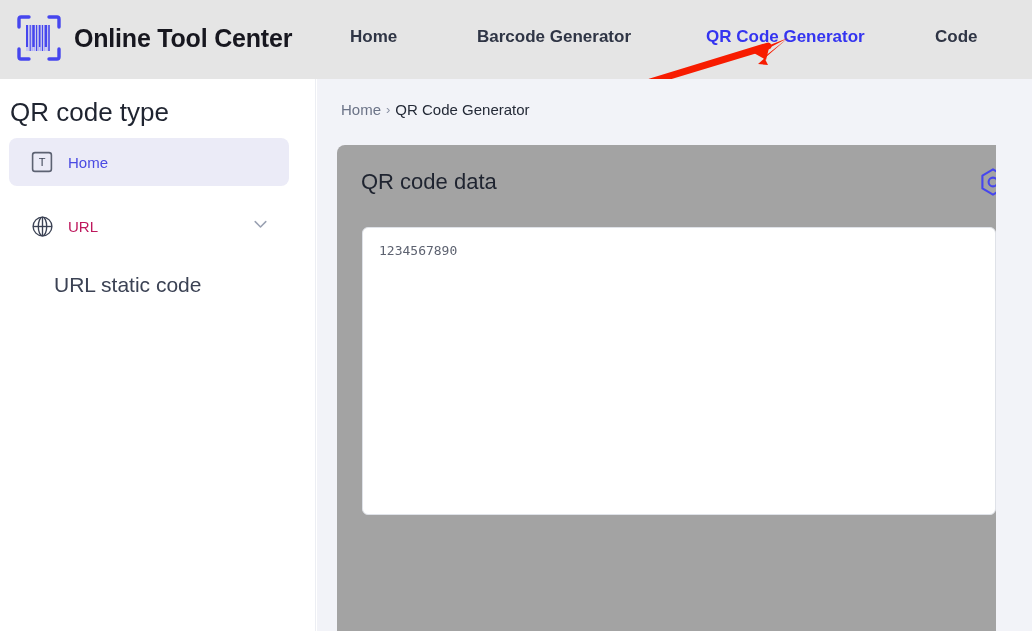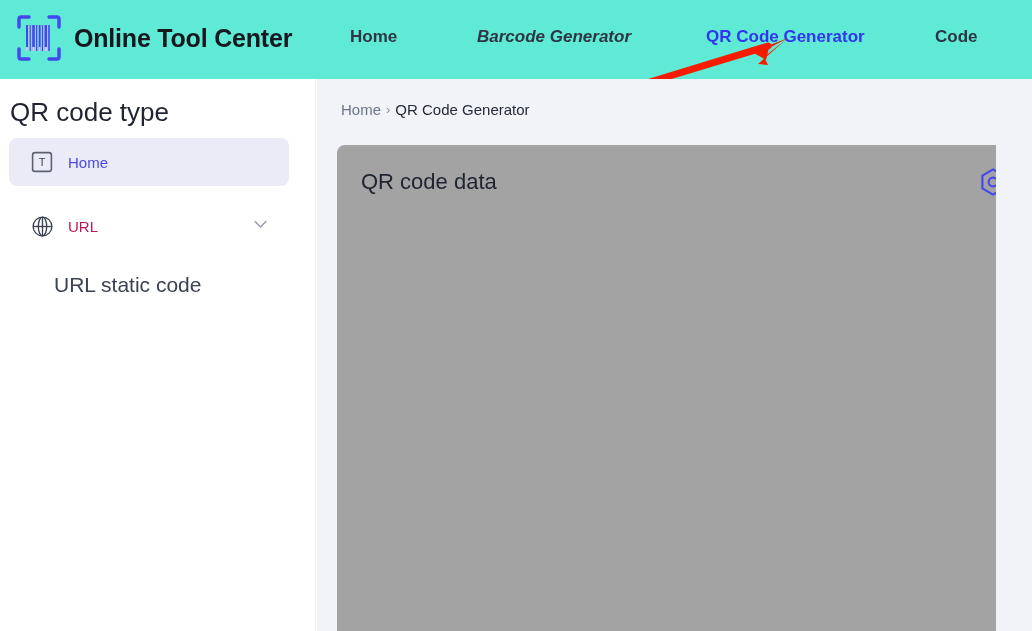--- a/index.html
+++ b/index.html
@@ -20,21 +20,21 @@
     height: 631px;
     background: #ffffff;
   }
 
   
   .header {
     position: absolute;
     left: 0; top: 0;
     width: 1032px;
     height: 79px;
-    background: #5eead4;
+    background: #e5e5e5;
     display: flex;
     align-items: center;
     box-sizing: border-box;
   }
   .brand {
     position: absolute;
     left: 16px;
     top: 14px;
     display: flex;
     align-items: center;
@@ -65,21 +65,21 @@
     font-size: 17px;
     font-weight: bold;
     color: #2f3545;
     white-space: nowrap;
     cursor: pointer;
     position: absolute;
     top: 27px;
   }
   .nav-item.active { color: #3434f0; }
   .nav-0 { left: 20px; }
-  .nav-1 { left: 147px; font-style: italic; }
+  .nav-1 { left: 147px; }
   .nav-2 { left: 376px; }
   .nav-3 { left: 605px; }
 
   
   .arrow-anno {
     position: absolute;
     left: 640px;
     top: 30px;
     width: 170px;
     height: 60px;
@@ -333,17 +333,18 @@
     </div>
 
     <div class="card">
       <div class="card-head">
         <span class="card-title">QR code data</span>
         <svg class="settings-icon" viewBox="0 0 30 30">
           <path d="M15 2.4 L25.6 8.6 L25.6 21.4 L15 27.6 L4.4 21.4 L4.4 8.6 Z" fill="none" stroke="#4646ee" stroke-width="2.1" stroke-linejoin="round"></path>
           <circle cx="15" cy="15" r="4.4" fill="none" stroke="#4646ee" stroke-width="2.1"></circle>
         </svg>
       </div>
+      <textarea class="qr-textarea" placeholder="" style="">1234567890</textarea>
     </div>
   </div>
 
   <div class="right-gutter"></div>
 </div>
 
 </body></html>

